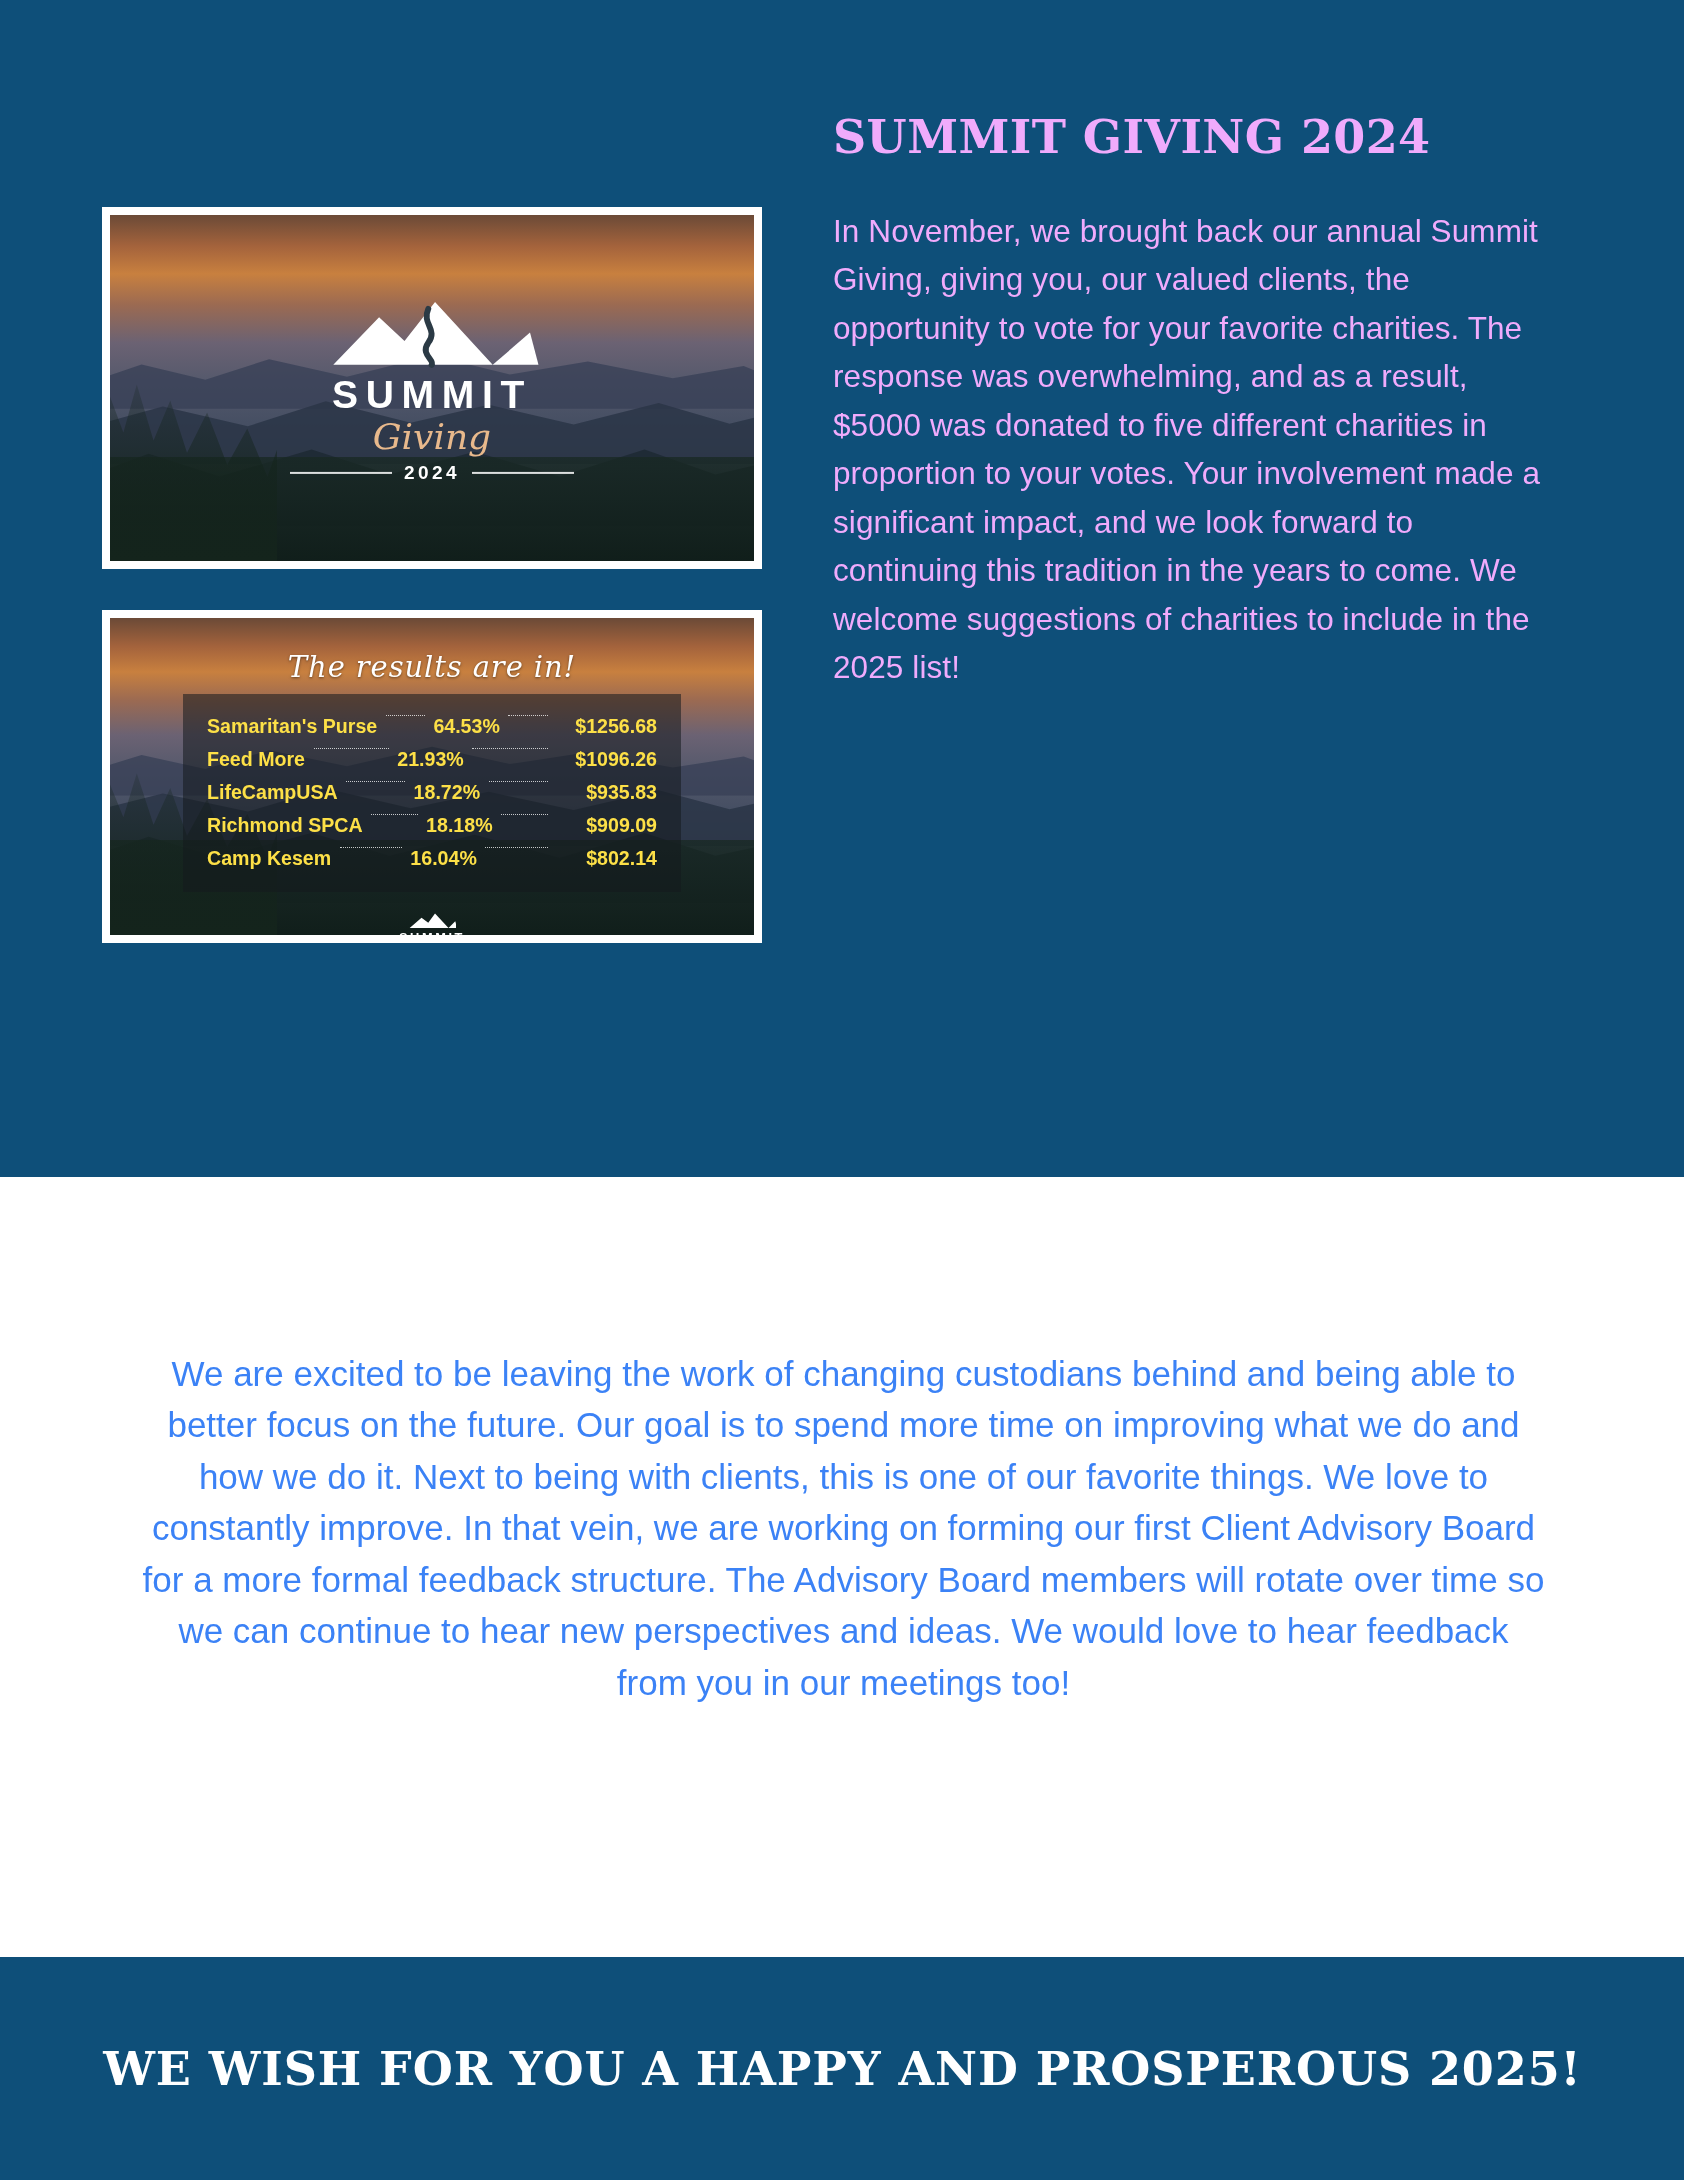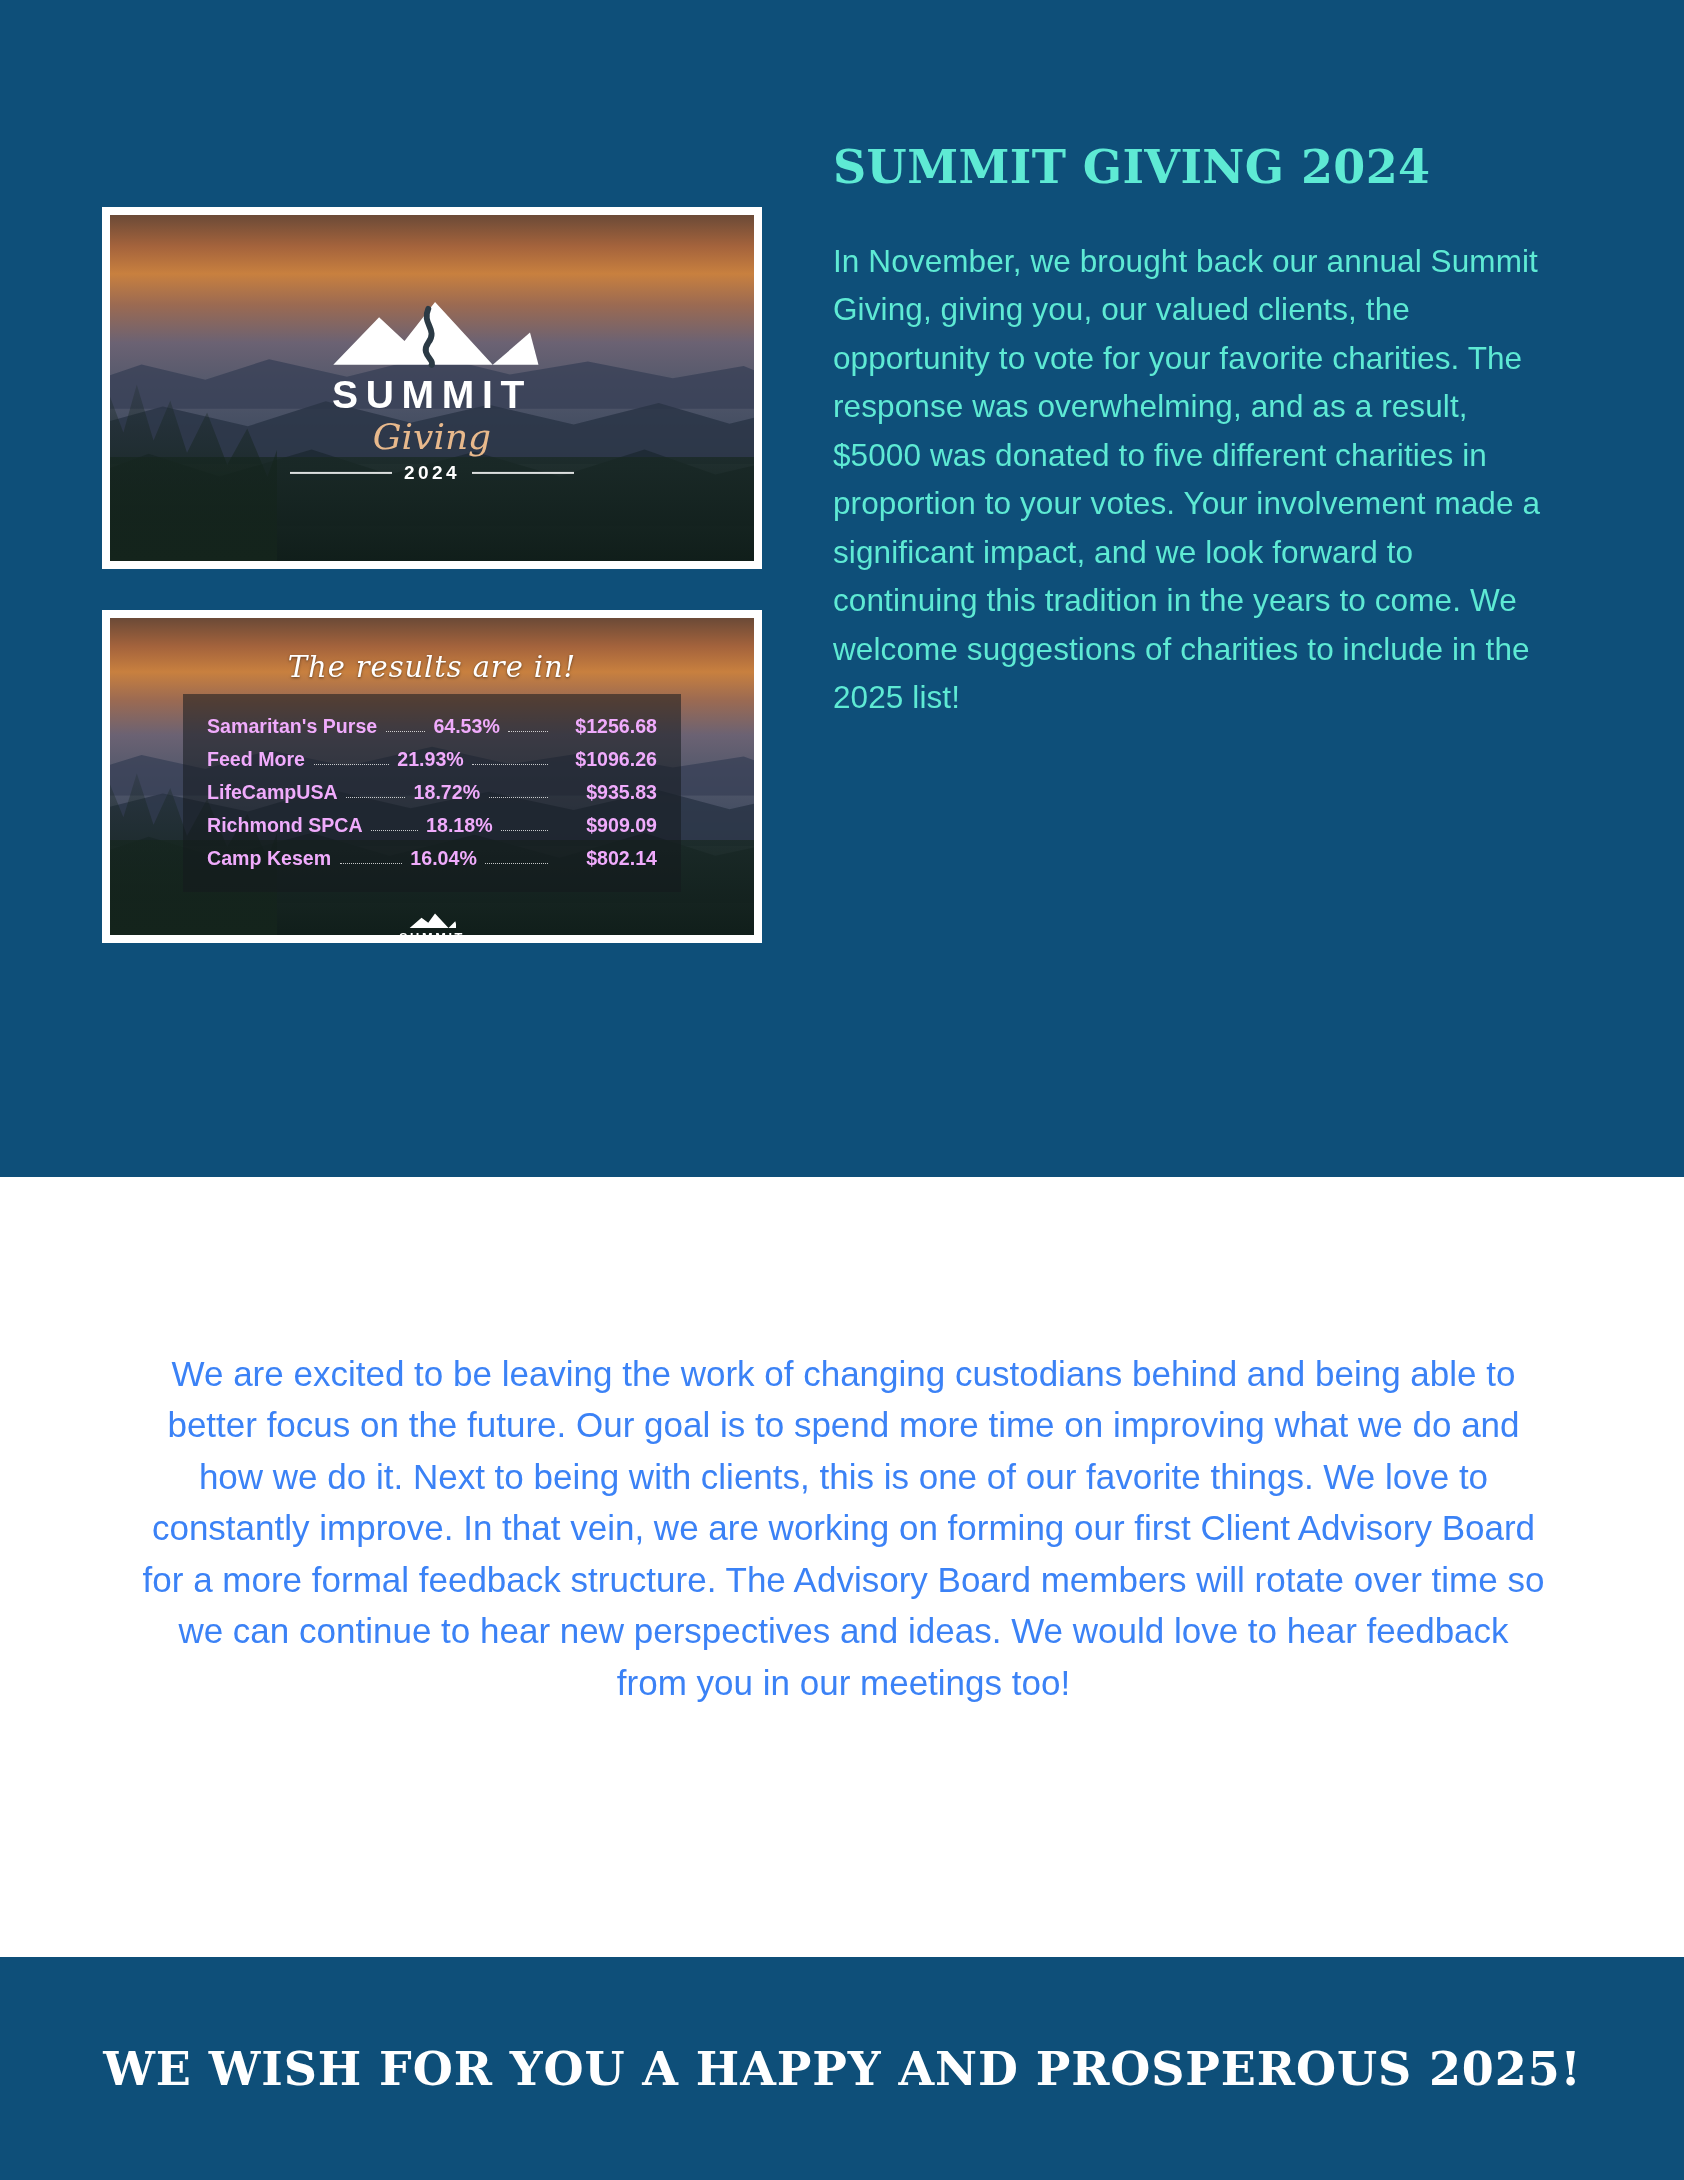--- a/index.html
+++ b/index.html
@@ -169,24 +169,24 @@
     text-shadow: 0 0.9px 2.6px rgba(0,0,0,0.5);
   }
   .results-panel {
     background: rgba(20,25,30,0.55);
     padding: 15.3px 24px 17px 24px;
     width: 498px;
     box-sizing: border-box;
   }
   .res-row {
     display: flex;
-    align-items: flex-end;
+    align-items: flex-start;
     font-size: 19.6px;
     font-weight: bold;
-    color: #f0abfc;
+    color: #fde047;
     padding: 5.1px 0;
     white-space: nowrap;
   }
   .res-name { flex: 0 0 auto; }
   .dots {
     flex: 1 1 auto;
     border-bottom: 1.7px dotted rgba(255,255,255,0.75);
     margin: 0 8.5px 6px 8.5px;
     min-width: 19px;
   }
@@ -215,23 +215,23 @@
   }
   .results-footer-logo .mini-year {
     font-size: 6.8px;
     letter-spacing: 1.7px;
   }
 
   
   .text-col {
     position: absolute;
     left: 833px;
-    top: 142px;
+    top: 112px;
     width: 716px;
-    color: #5eead4;
+    color: #f0abfc;
   }
   .headline {
     font-family: "DejaVu Serif", serif;
     font-weight: bold;
     font-size: 46px;
     letter-spacing: 0.4px;
     margin: 0 0 44px 0;
     line-height: 1.1;
   }
   .body-copy {

